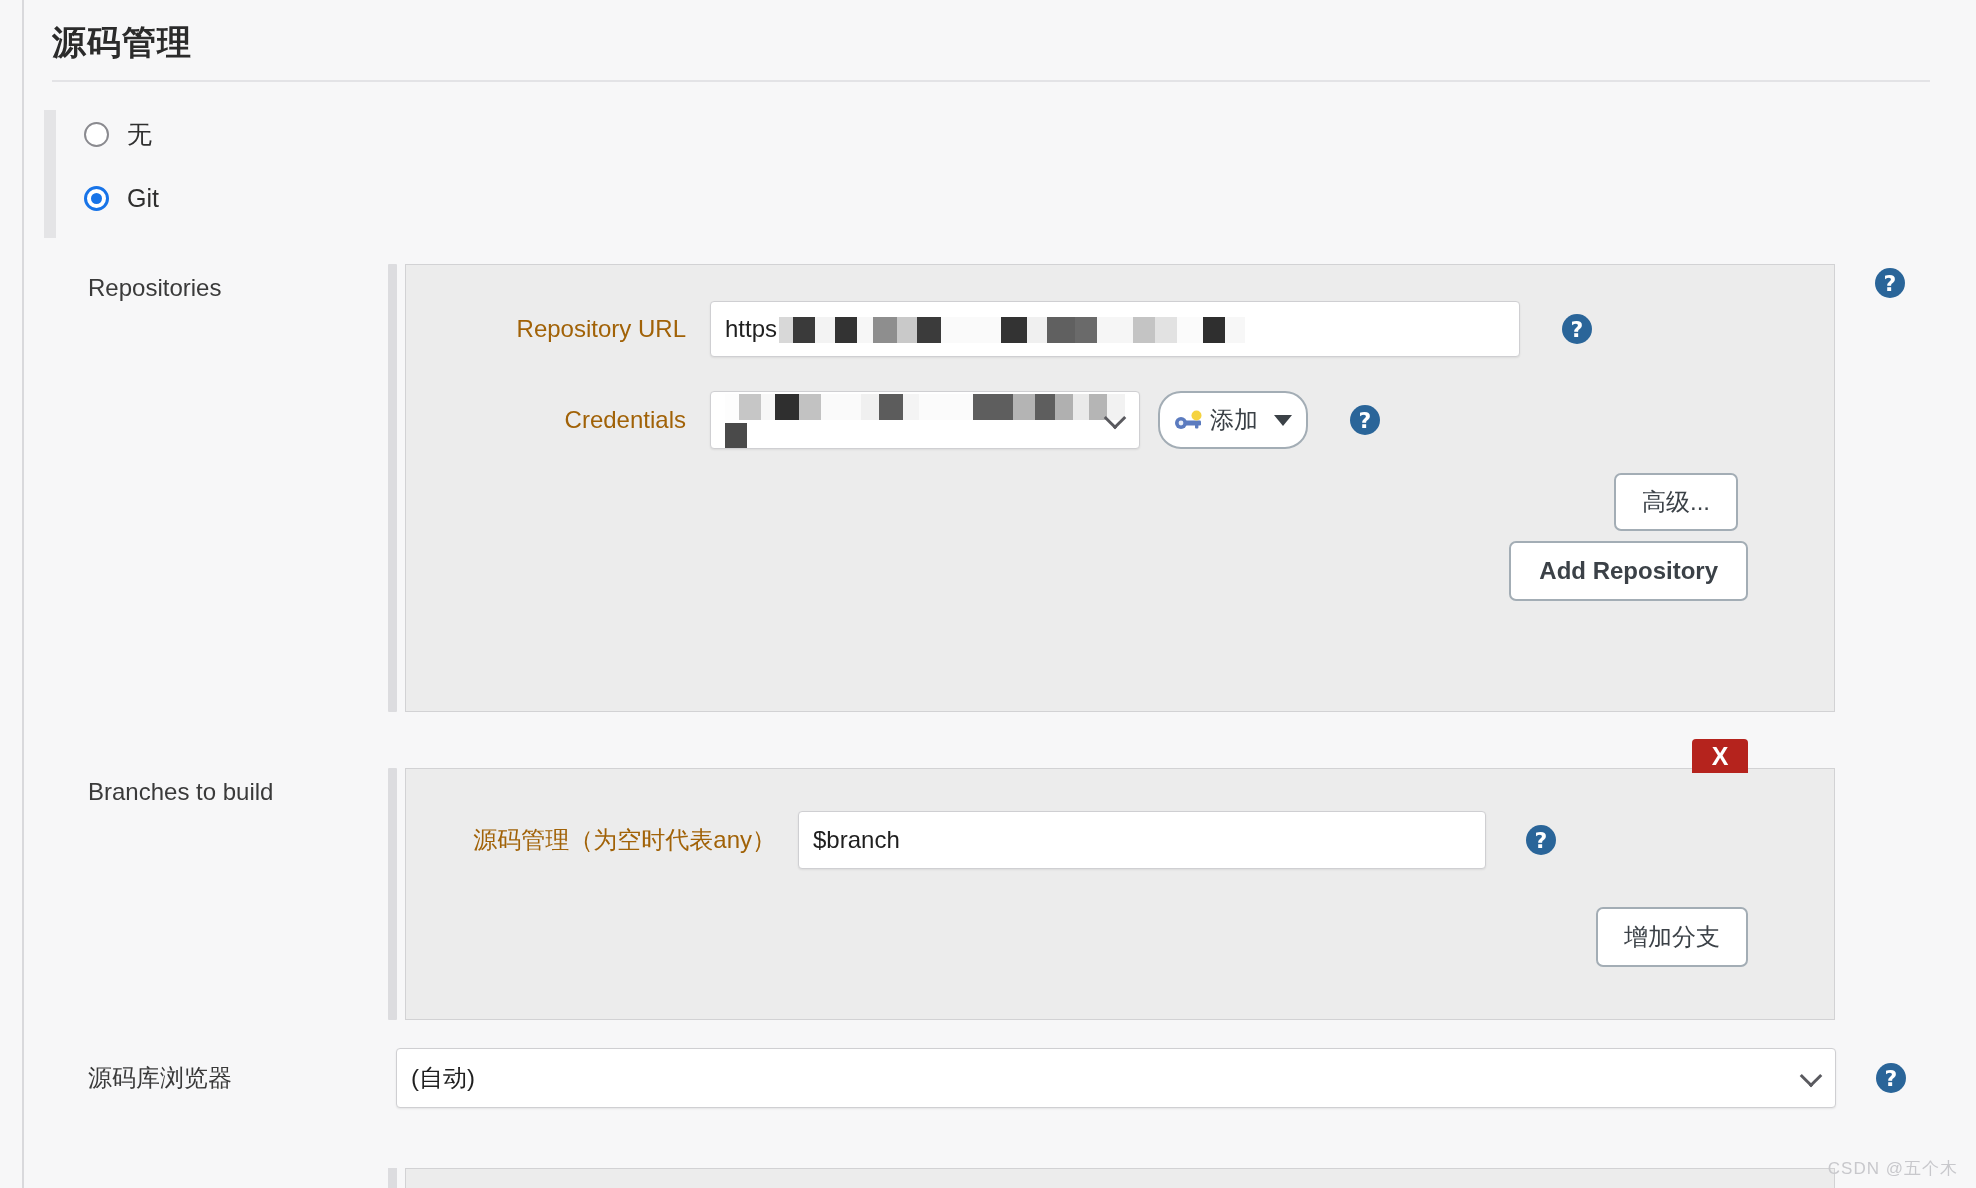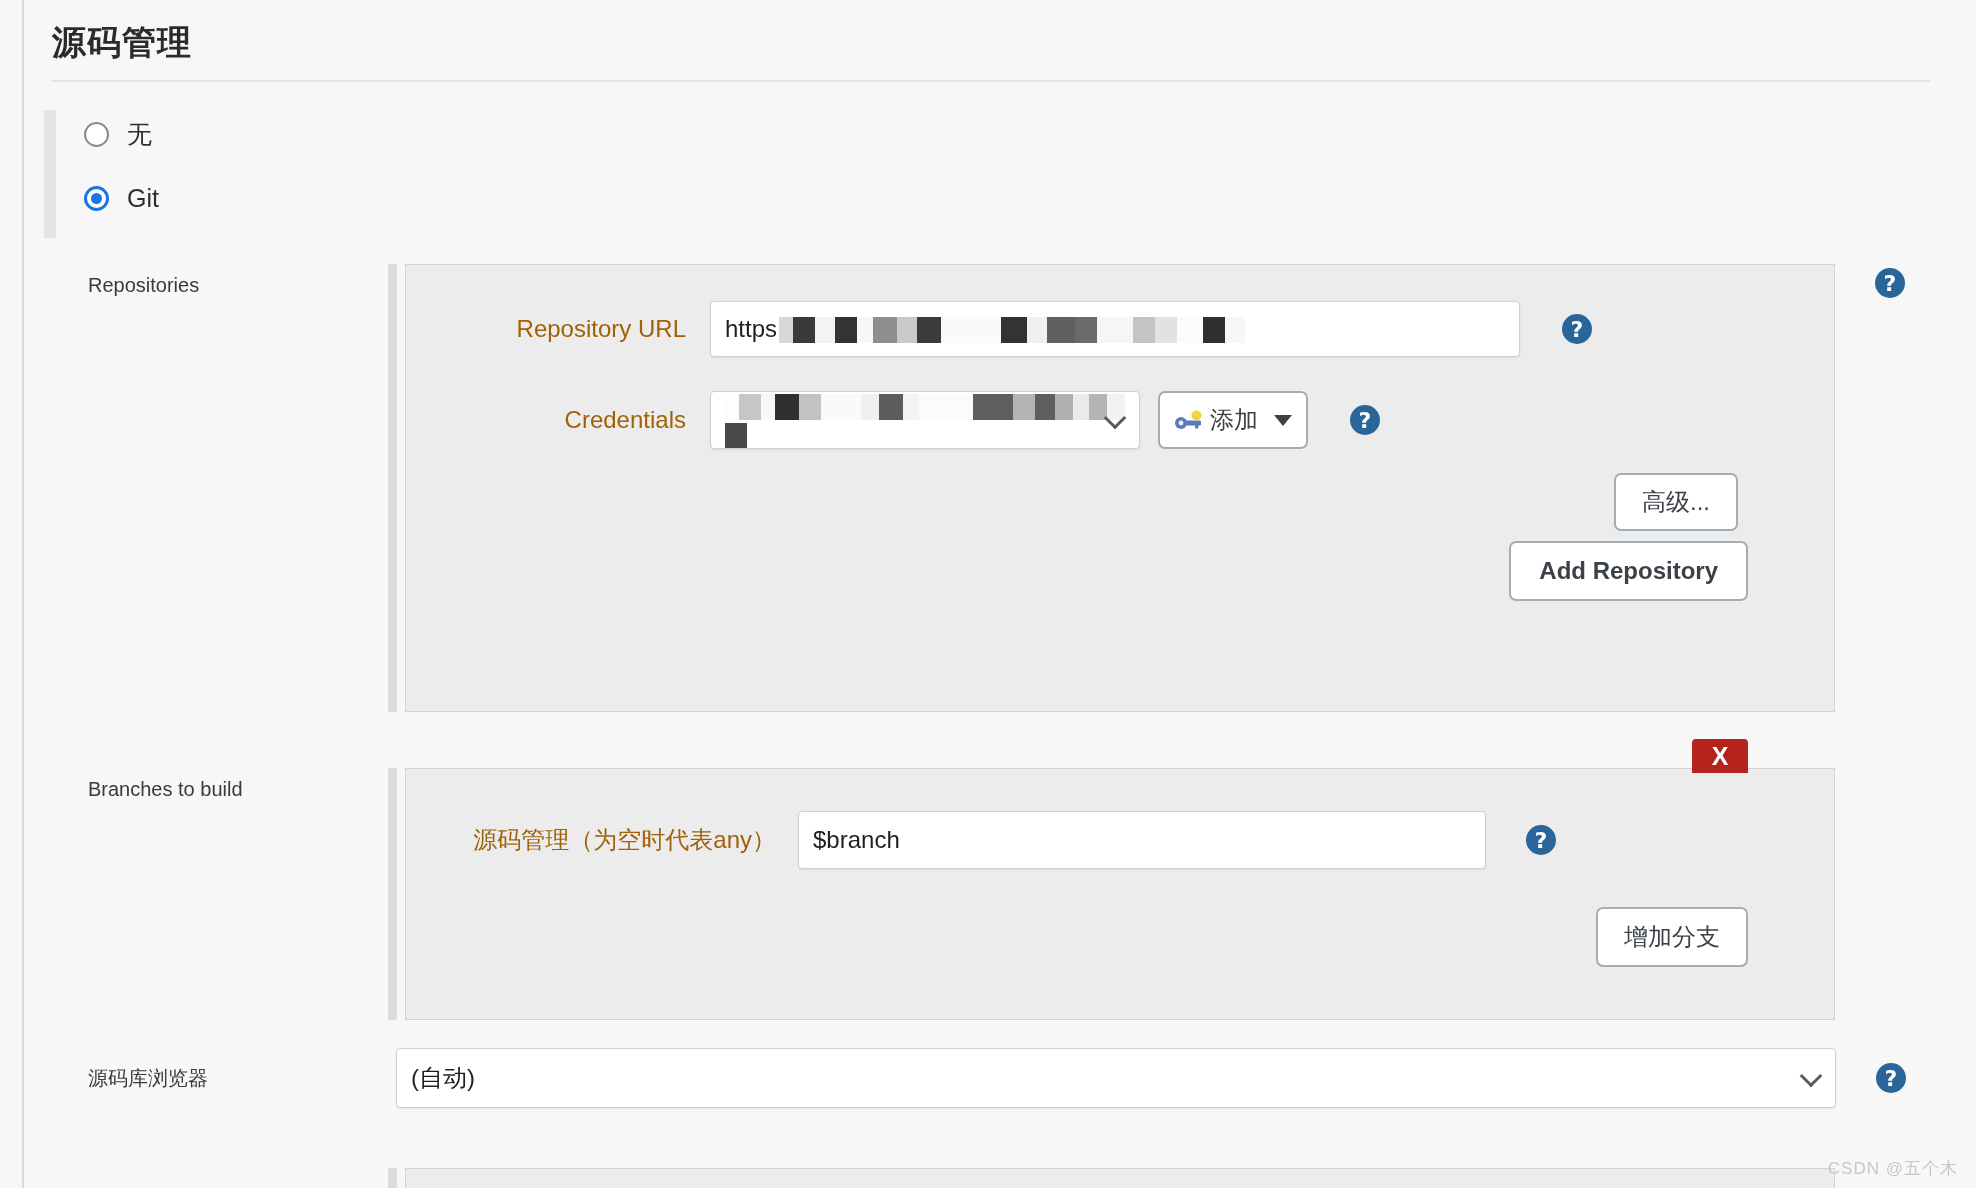--- a/index.html
+++ b/index.html
@@ -86,21 +86,21 @@
     color: #2f2f2f;
   }
 
   
   .field-row {
     position: absolute;
     display: flex;
     align-items: flex-start;
   }
   .field-name {
-    font-size: 20px;
+    font-size: 24px;
     color: #3a3a3a;
     padding-top: 10px;
   }
 
   
   .grip {
     width: 9px;
     background: #dcdcdf;
     border-radius: 1px;
     flex: 0 0 auto;
@@ -284,21 +284,21 @@
       <div class="inner-row" style="position:absolute; left:30px; top:126px;">
         <div class="inner-label" style="width:250px; margin-right:24px;">Credentials</div>
 
         <div class="selectinput" style="width:430px; height:58px;">
           <span>
             <span class="redact" style="width:14px;background:#fdfdfd;"></span><span class="redact" style="width:22px;background:#c6c6c6;"></span><span class="redact" style="width:14px;background:#f7f7f7;"></span><span class="redact" style="width:24px;background:#2f2f2f;"></span><span class="redact" style="width:22px;background:#c2c2c2;"></span><span class="redact" style="width:40px;background:#fafafa;"></span><span class="redact" style="width:18px;background:#f0f0f0;"></span><span class="redact" style="width:24px;background:#5c5c5c;"></span><span class="redact" style="width:16px;background:#f4f4f4;"></span><span class="redact" style="width:54px;background:#fbfbfb;"></span><span class="redact" style="width:40px;background:#5e5e5e;"></span><span class="redact" style="width:22px;background:#b4b4b4;"></span><span class="redact" style="width:20px;background:#5e5e5e;"></span><span class="redact" style="width:18px;background:#b0b0b0;"></span><span class="redact" style="width:16px;background:#eaeaea;"></span><span class="redact" style="width:18px;background:#b5b5b5;"></span><span class="redact" style="width:18px;background:#f2f2f2;"></span><span class="redact" style="width:22px;background:#4a4a4a;"></span>
           </span>
           <span class="chev"></span>
         </div>
 
-        <div class="btn btn-add-cred" style="height:58px; min-width:140px; margin-left:18px;">
+        <div class="btn btn-add-cred" style="height:58px; min-width:140px; margin-left:18px;border-radius:23px;">
           <span class="key-icon">
             <svg width="30" height="22" viewBox="0 0 30 22" xmlns="http://www.w3.org/2000/svg">
               <circle cx="7" cy="14" r="6" fill="#5b7bbf"></circle>
               <circle cx="7" cy="14" r="2.4" fill="#e9eef7"></circle>
               <rect x="11" y="11.5" width="16" height="5" rx="1.2" fill="#5b7bbf"></rect>
               <rect x="21" y="15" width="3.4" height="4.6" rx="1" fill="#5b7bbf"></rect>
               <circle cx="22.5" cy="6.5" r="5" fill="#f5d33f"></circle>
             </svg>
           </span>
           <span>添加</span>

